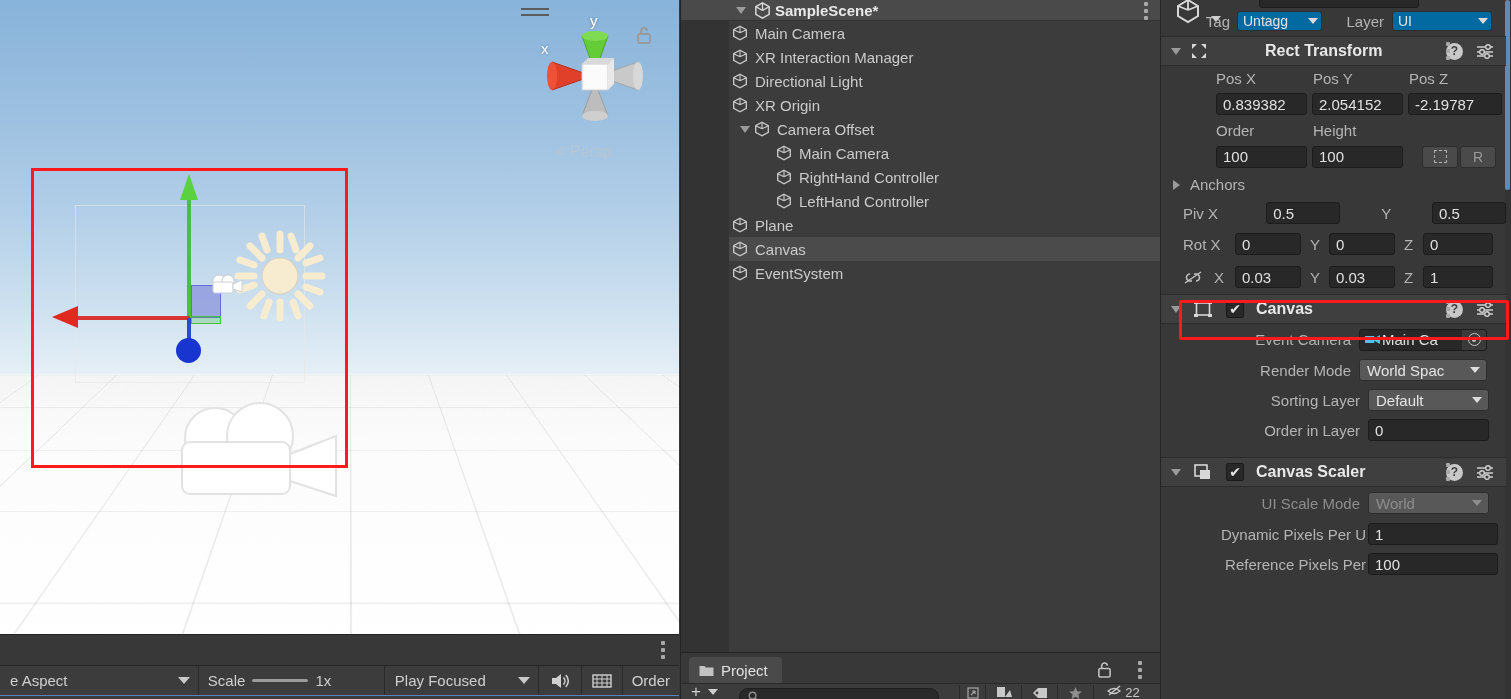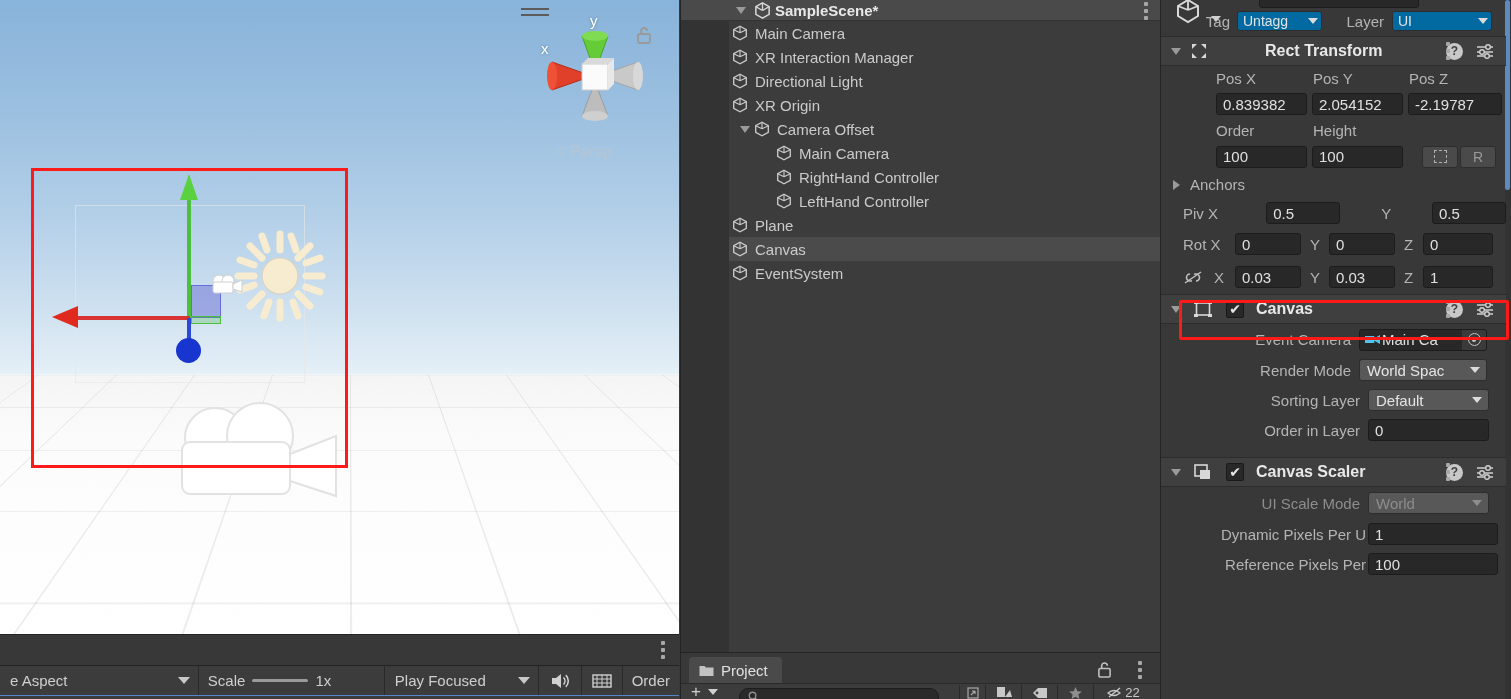--- a/index.html
+++ b/index.html
@@ -707,21 +707,21 @@
         <svg width="16" height="12" viewBox="0 0 16 12">
             <path d="M1 6 L6 1 H15 V11 H6 Z" fill="#c8c8c8"></path>
             <circle cx="5" cy="6" r="1.4" fill="#3c3c3c"></circle>
           </svg>
       </div>
       <div style="width:36px;height:15px;display:flex;align-items:center;justify-content:center;border-left:1px solid #2a2a2a;">
         <svg width="15" height="14" viewBox="0 0 15 14">
             <path d="M7.5 1 L9.3 5.2 L13.8 5.6 L10.4 8.6 L11.4 13 L7.5 10.7 L3.6 13 L4.6 8.6 L1.2 5.6 L5.7 5.2 Z" fill="#8e8e8e"></path>
           </svg>
       </div>
-      <div style="width:60px;height:15px;display:flex;align-items:center;gap:2px;justify-content:center;border-left:1px solid #2a2a2a;">
+      <div style="width:60px;height:15px;display:flex;align-items:flex-start;gap:2px;justify-content:center;border-left:1px solid #2a2a2a;">
         <svg width="16" height="12" viewBox="0 0 16 12">
             <path d="M1 6 q6 -5 12 0 q-6 5 -12 0 Z" fill="none" stroke="#c8c8c8" stroke-width="1.3"></path>
             <line x1="2" y1="10" x2="13" y2="1" stroke="#c8c8c8" stroke-width="1.4"></line>
           </svg>
         <span style="font-size:13px; color:#c8c8c8;">22</span>
       </div>
     </div>
   </div>
 
   <div id="inspector-panel">

